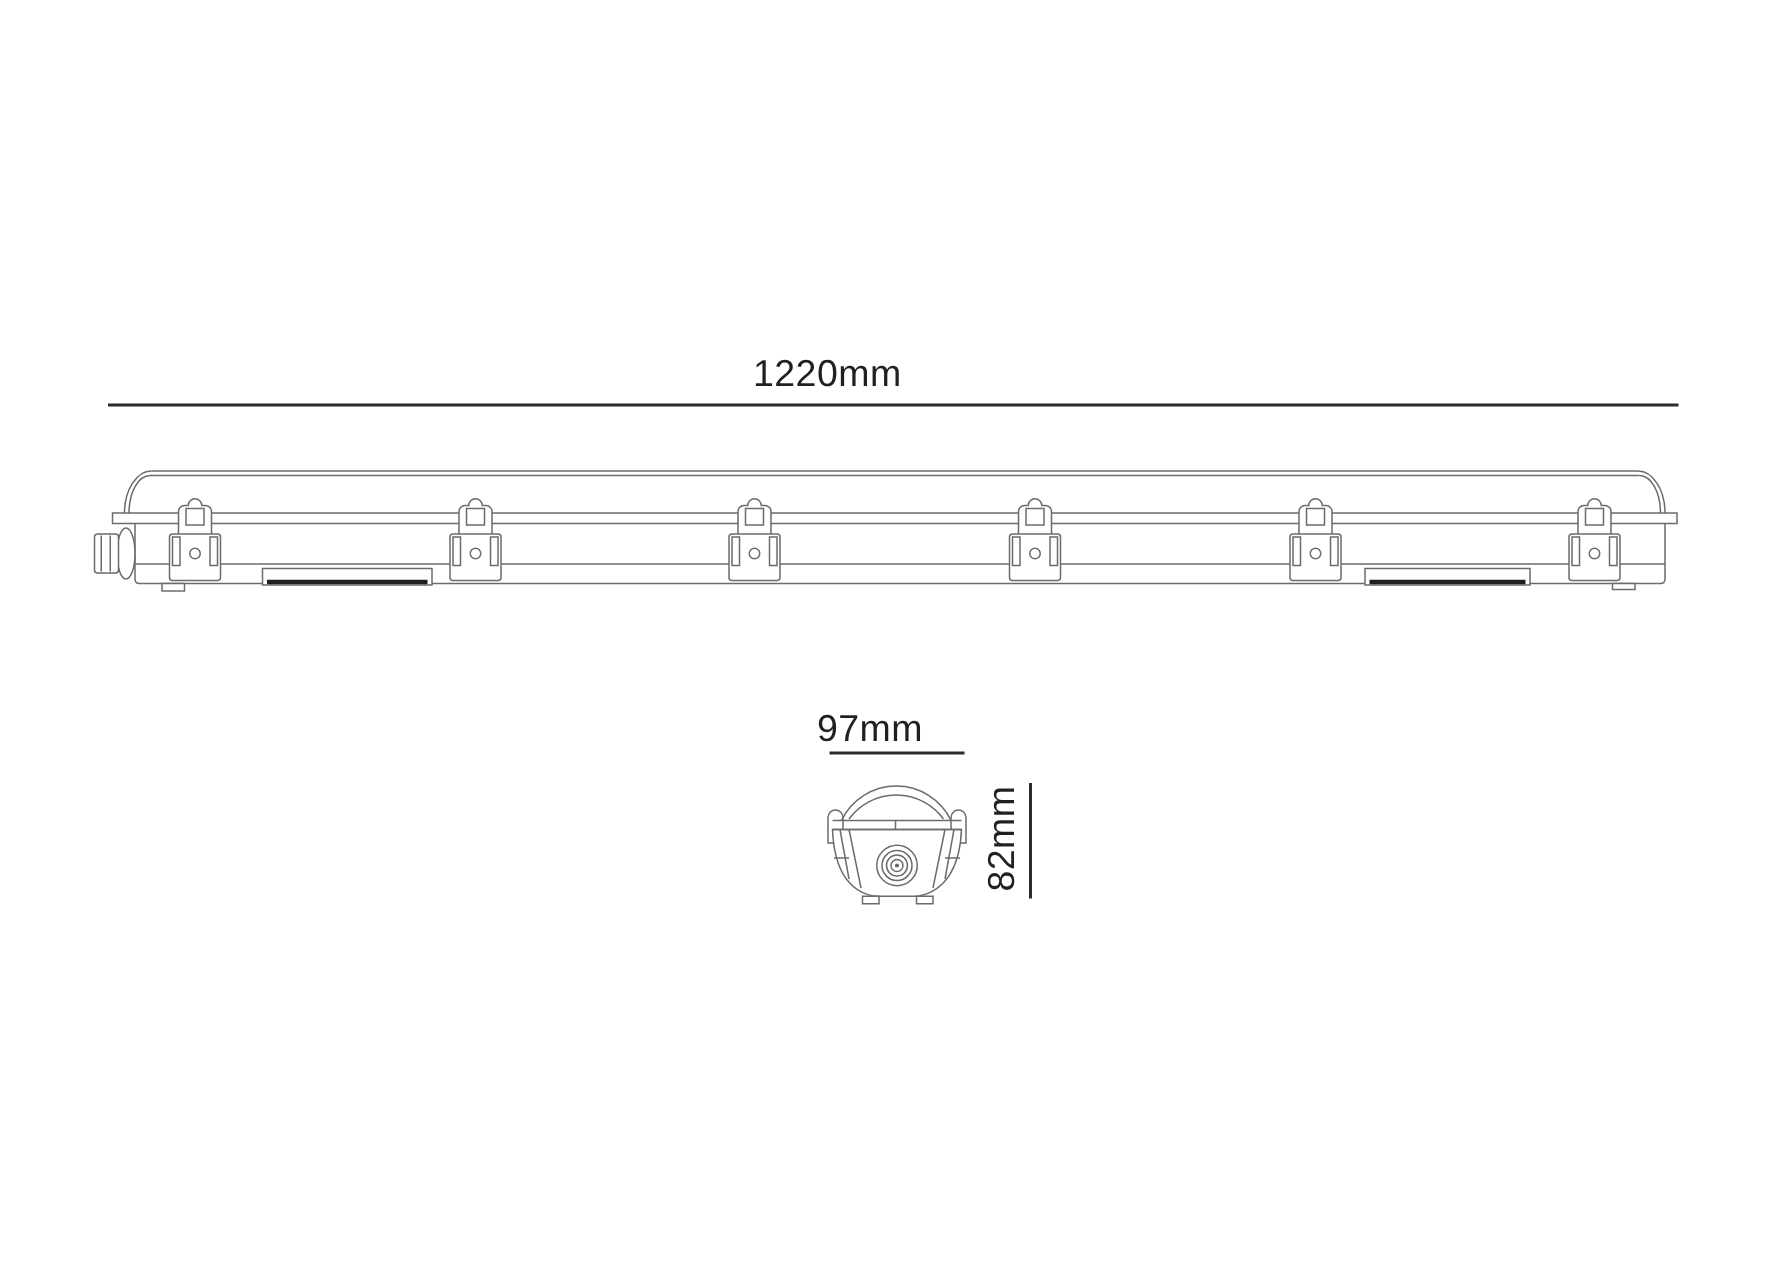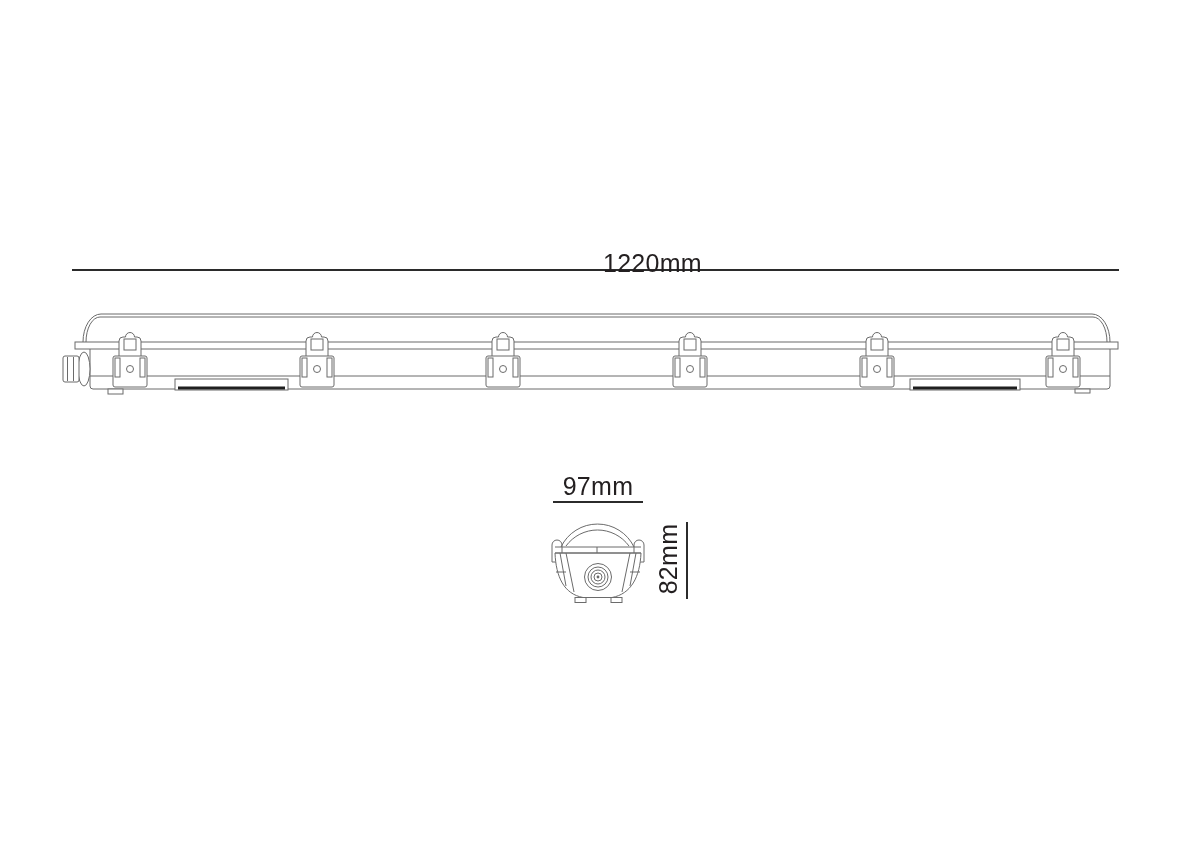--- a/index.html
+++ b/index.html
@@ -17,22 +17,22 @@
   .drawing-svg{position:absolute;left:0;top:0;}
   .ln{stroke:var(--line);stroke-width:1;fill:none;}
   .lnf{stroke:var(--line);stroke-width:1;fill:#ffffff;}
   .dimln{stroke:var(--dim);stroke-width:2;fill:none;}
   .stripe{stroke:var(--stripe);stroke-width:3;fill:none;}
   .dot{fill:var(--line);stroke:none;}
   .dim-label{
     position:absolute;color:var(--text);font-size:25px;line-height:28px;
     letter-spacing:0.3px;white-space:nowrap;
   }
-  .dim-length{left:502px;top:249px;width:200px;text-align:right;}
-  .dim-width{left:548px;top:472px;width:100px;text-align:center;}
+  .dim-length{left:502px;top:235px;width:200px;text-align:left;}
+  .dim-width{left:530px;top:472px;width:100px;text-align:center;}
   .dim-height{
     left:618px;top:545px;width:100px;height:28px;text-align:center;
     transform:rotate(-90deg);transform-origin:center center;
   }
 </style>
 </head>
 <body>
 
 <div class="canvas">
 

